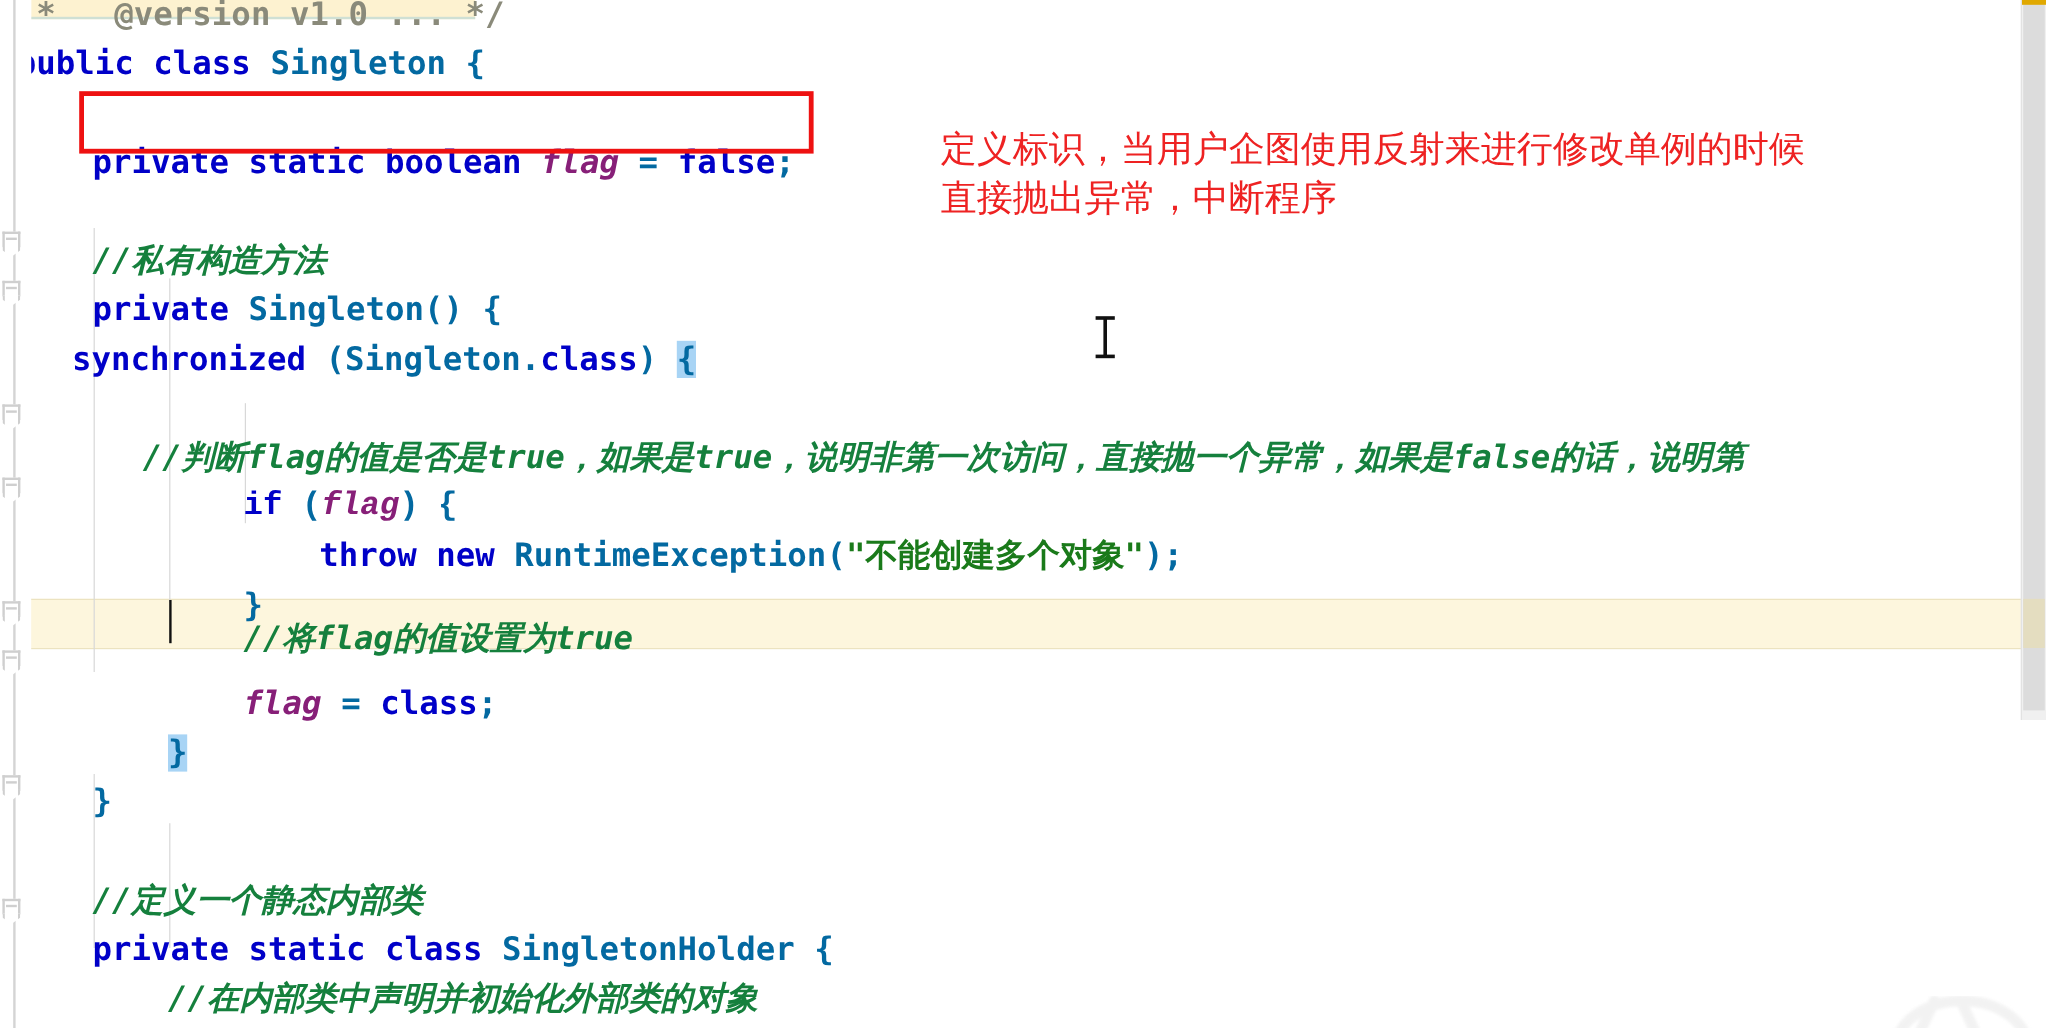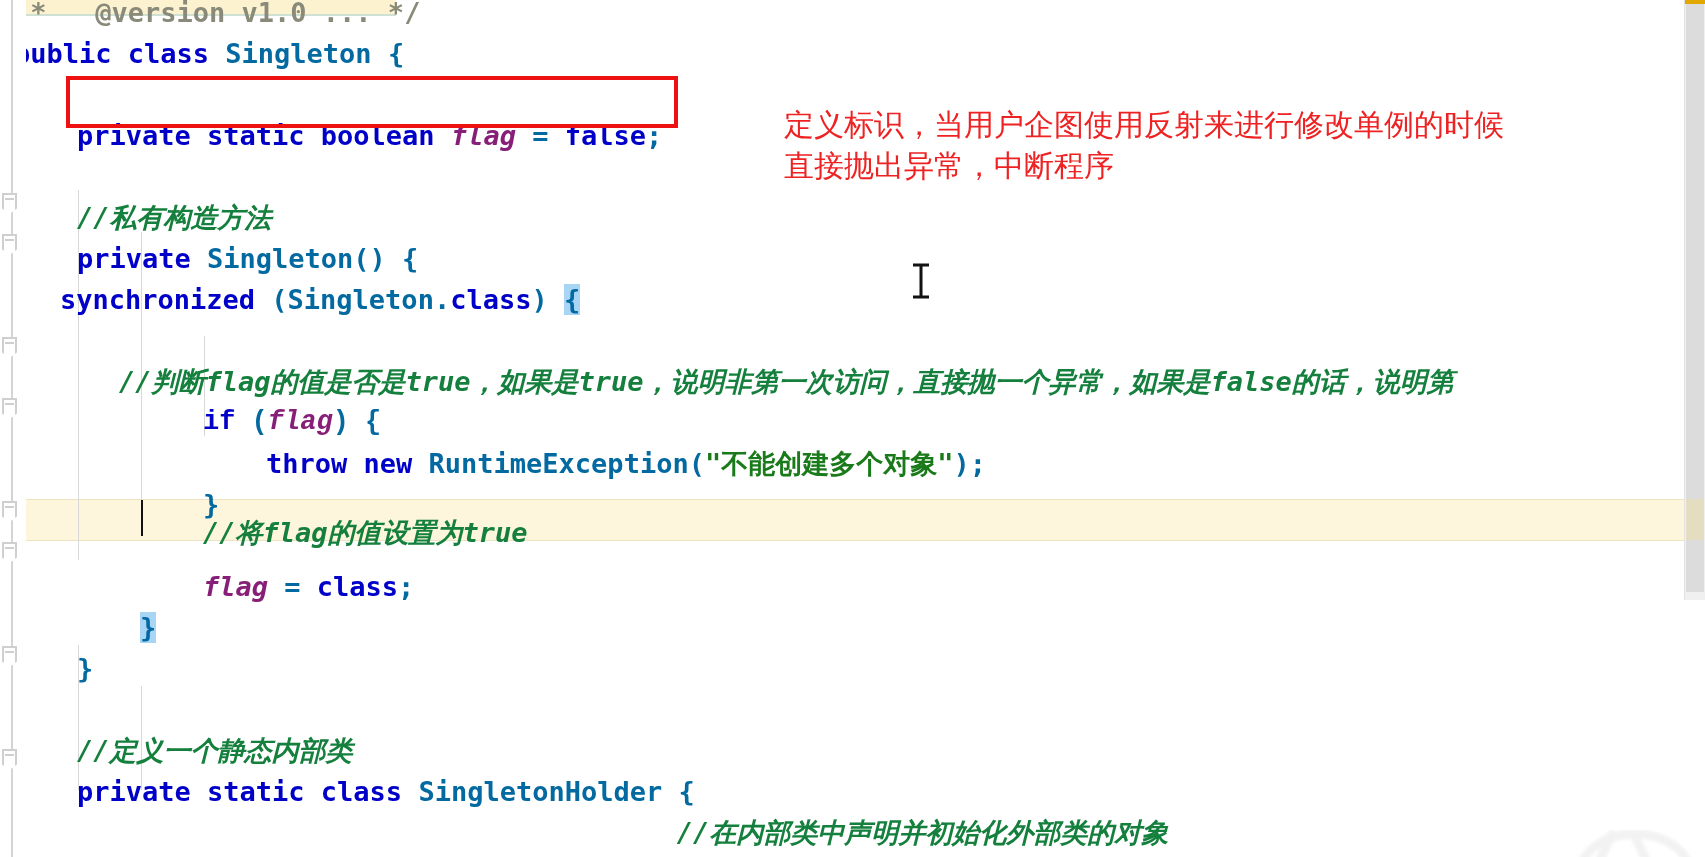--- a/index.html
+++ b/index.html
@@ -296,21 +296,21 @@
       <div class="line" style="top: 402px; font-family: Liberation Mono, monospace;"><span class="txt" style="padding-left: 203px;"><span class="kw">if </span><span class="plain">(</span><span class="field">flag</span><span class="plain">) {</span></span></div>
       <div class="line" style="top: 443px;"><span class="txt" style="padding-left: 266px;"><span class="kw">throw new </span><span class="plain">RuntimeException(</span><span class="str">"不能创建多个对象"</span><span class="plain">);</span></span></div>
       <div class="line" style="top: 484px;"><span class="txt" style="padding-left: 203px;"><span class="plain">}</span></span></div>
       <div class="line" style="top: 512px;"><span class="txt" style="padding-left: 203px;"><span class="cmt">//将flag的值设置为true</span></span></div>
       <div class="line" style="top: 566px;"><span class="txt" style="padding-left: 203px;"><span class="field">flag</span><span class="plain"> = </span><span class="kw">class</span><span class="plain">;</span></span></div>
       <div class="line" style="top: 607px;"><span class="txt" style="padding-left: 140px;"><span class="plain brace-hl">}</span></span></div>
       <div class="line" style="top: 648px;"><span class="txt" style="padding-left: 77px;"><span class="plain">}</span></span></div>
       <div class="line" style="top: 689px;"><span class="txt" style="padding-left: 14px;"></span></div>
       <div class="line" style="top: 730px;"><span class="txt" style="padding-left: 77px;"><span class="cmt">//定义一个静态内部类</span></span></div>
       <div class="line" style="top: 771px;"><span class="txt" style="padding-left: 77px;"><span class="kw">private static class </span><span class="plain">SingletonHolder {</span></span></div>
-      <div class="line" style="top: 812px; text-align: center;"><span class="txt" style="padding-left: 140px;"><span class="cmt">//在内部类中声明并初始化外部类的对象</span></span></div>
+      <div class="line" style="top: 812px;"><span class="txt" style="padding-left: 140px;"><span class="cmt">//在内部类中声明并初始化外部类的对象</span></span></div>
       <div class="line" style="top: 853px;"><span class="txt" style="padding-left: 140px;"></span></div>
     </div>
 
   <div id="flag-box" style="border-color: rgb(238, 17, 17);"></div>
 
   <div id="caret" style="background: rgb(17, 17, 17);"></div>
 
   <div id="annotation" style="color: rgb(238, 34, 34);">
     <div>定义标识，当用户企图使用反射来进行修改单例的时候</div>
     <div>直接抛出异常，中断程序</div>

